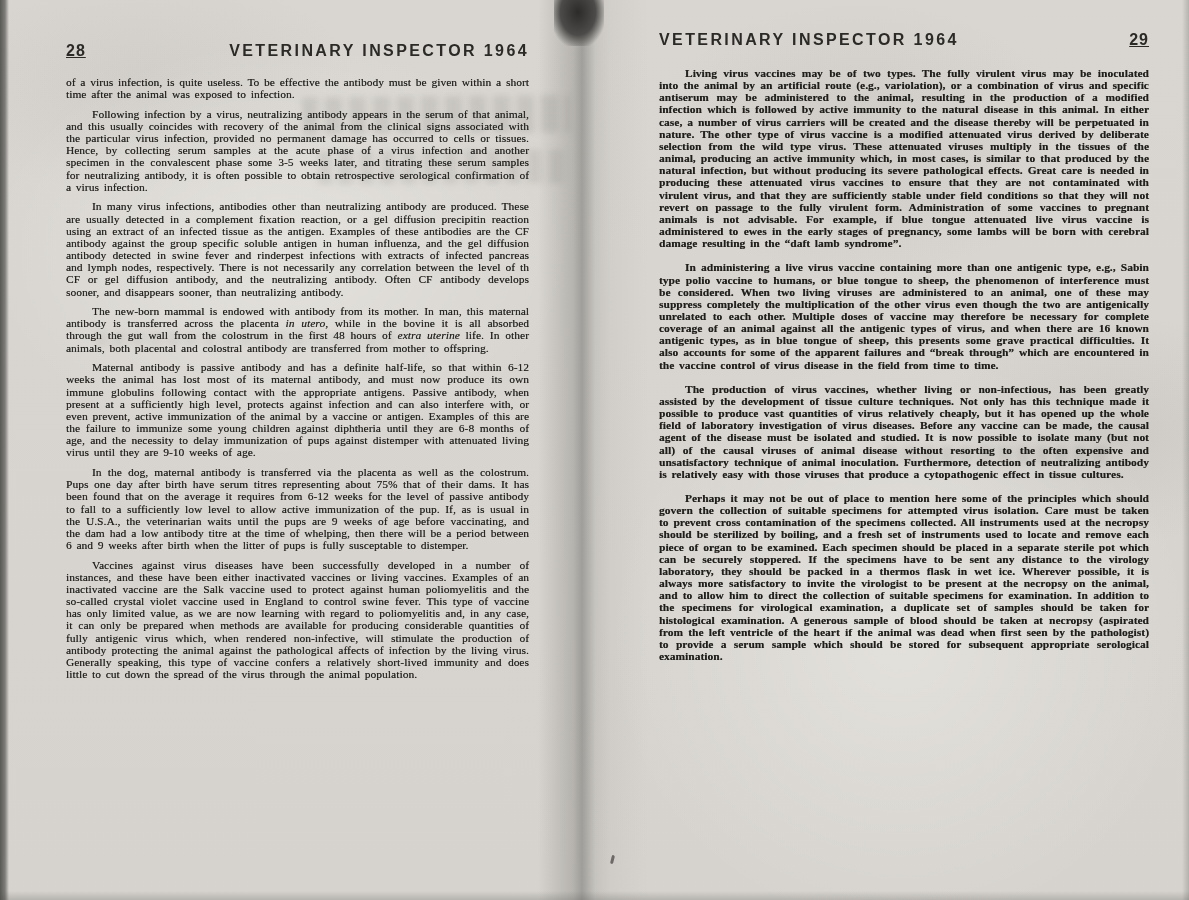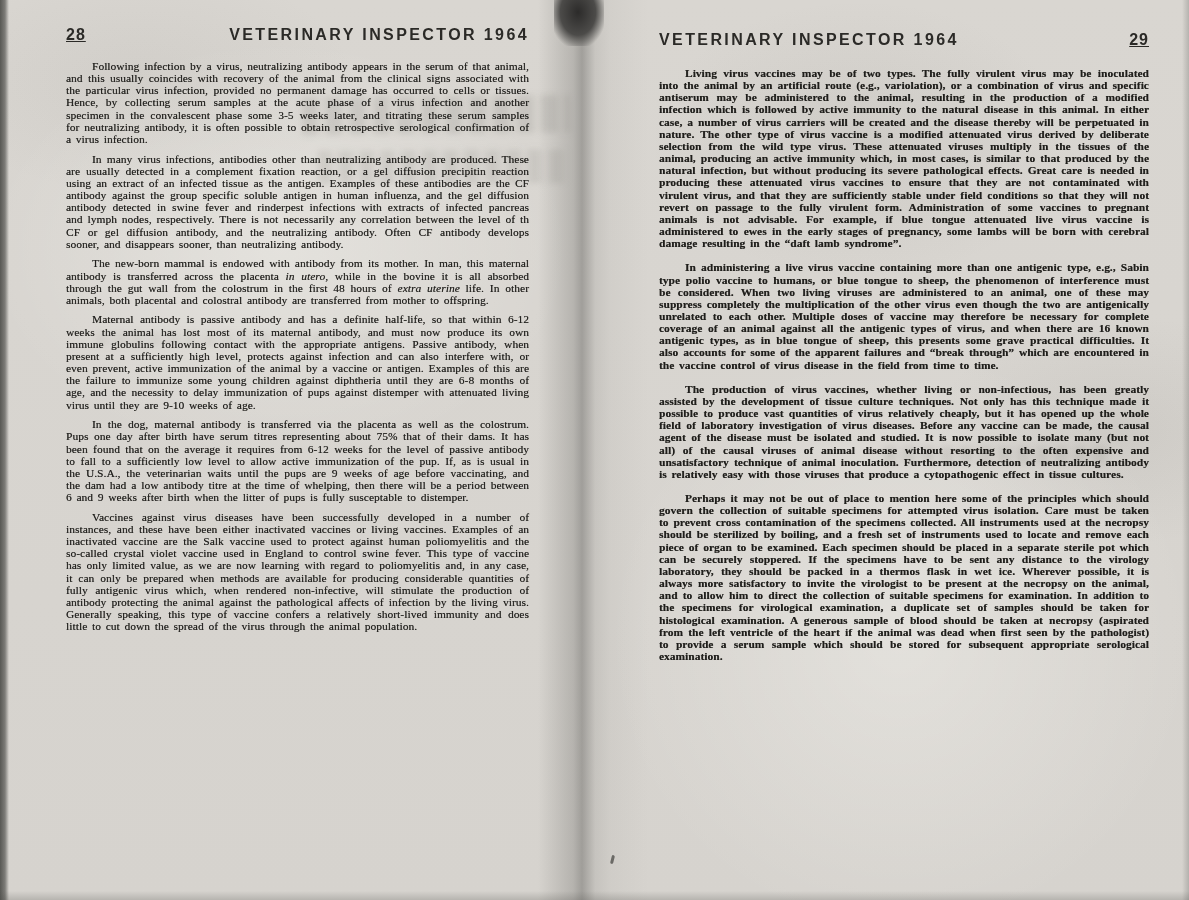--- a/index.html
+++ b/index.html
@@ -59,21 +59,21 @@
   .ghost-b{left:318px;top:150px;width:250px;height:34px;
     background:repeating-linear-gradient(90deg,rgba(128,126,120,0.17) 0 13px,rgba(128,126,120,0.04) 13px 21px);
     transform:rotate(-0.4deg);}
   .ghost-c{left:884px;top:446px;width:226px;height:18px;
     background:repeating-linear-gradient(90deg,rgba(126,124,118,0.16) 0 12px,rgba(126,124,118,0.04) 12px 19px);}
   .ghost-d{left:96px;top:332px;width:300px;height:14px;
     background:repeating-linear-gradient(90deg,rgba(126,124,118,0.10) 0 11px,rgba(126,124,118,0.03) 11px 18px);}
 
   
   .col{position:absolute;color:#1f1e1b;}
-  .col-left{left:66px;top:26px;width:463px;}
+  .col-left{left:66px;top:42px;width:463px;}
   .col-right{left:659px;top:31px;width:490px;}
 
   .running-header{
     display:flex;justify-content:space-between;align-items:baseline;
     font-family:"Liberation Sans","DejaVu Sans",sans-serif;
     font-weight:bold;font-size:16px;letter-spacing:2.4px;color:#2b2a27;
     margin-bottom:2px;
   }
   .running-header .pagenum{letter-spacing:1px;text-decoration:underline;}
 
@@ -103,20 +103,21 @@
 <div class="ghost ghost-b"></div>
 <div class="ghost ghost-c"></div>
 <div class="ghost ghost-d"></div>
 
 <div class="col col-left">
   <div class="running-header">
     <span class="pagenum">28</span>
     <span class="runtitle">VETERINARY INSPECTOR 1964</span>
   </div>
   <div class="page-body">
+    <p class="continuation">of a virus infection, is quite useless.  To be effective the antibody must be given within a short time after the animal was exposed to infection.</p>
     <p>Following infection by a virus, neutralizing antibody appears in the serum of that animal, and this usually coincides with recovery of the animal from the clinical signs associated with the particular virus infection, provided no permanent damage has occurred to cells or tissues.  Hence, by collecting serum samples at the acute phase of a virus infection and another specimen in the convalescent phase some 3-5 weeks later, and titrating these serum samples for neutralizing antibody, it is often possible to obtain retrospective serological confirmation of a virus infection.</p>
     <p>In many virus infections, antibodies other than neutralizing antibody are produced.  These are usually detected in a complement fixation reaction, or a gel diffusion precipitin reaction using an extract of an infected tissue as the antigen.  Examples of these antibodies are the CF antibody against the group specific soluble antigen in human influenza, and the gel diffusion antibody detected in swine fever and rinderpest infections with extracts of infected pancreas and lymph nodes, respectively.  There is not necessarily any correlation between the level of th CF or gel diffusion antibody, and the neutralizing antibody.  Often CF antibody develops sooner, and disappears sooner, than neutralizing antibody.</p>
     <p><span>The new-born mammal is endowed with antibody from its mother. In man, this maternal antibody is transferred across the placenta </span><i>in utero</i><span>, while in the bovine it is all absorbed through the gut wall from the colostrum in the first 48 hours of </span><i>extra uterine</i><span> life. In other animals, both placental and colostral antibody are transferred from mother to offspring.</span></p>
     <p>Maternal antibody is passive antibody and has a definite half-life, so that within 6-12 weeks the animal has lost most of its maternal antibody, and must now produce its own immune globulins following contact with the appropriate antigens.  Passive antibody, when present at a sufficiently high level, protects against infection and can also interfere with, or even prevent, active immunization of the animal by a vaccine or antigen.  Examples of this are the failure to immunize some young children against diphtheria until they are 6-8 months of age, and the necessity to delay immunization of pups against distemper with attenuated living virus until they are 9-10 weeks of age.</p>
     <p>In the dog, maternal antibody is transferred via the placenta as well as the colostrum.  Pups one day after birth have serum titres representing about 75% that of their dams.  It has been found that on the average it requires from 6-12 weeks for the level of passive antibody to fall to a sufficiently low level to allow active immunization of the pup.  If, as is usual in the U.S.A., the veterinarian waits until the pups are 9 weeks of age before vaccinating, and the dam had a low antibody titre at the time of whelping, then there will be a period between 6 and 9 weeks after birth when the litter of pups is fully susceptable to distemper.</p>
     <p>Vaccines against virus diseases have been successfully developed in a number of instances, and these have been either inactivated vaccines or living vaccines.  Examples of an inactivated vaccine are the Salk vaccine used to protect against human poliomyelitis and the so-called crystal violet vaccine used in England to control swine fever.  This type of vaccine has only limited value, as we are now learning with regard to poliomyelitis and, in any case, it can only be prepared when methods are available for producing considerable quantities of fully antigenic virus which, when rendered non-infective, will stimulate the production of antibody protecting the animal against the pathological affects of infection by the living virus.  Generally speaking, this type of vaccine confers a relatively short-lived immunity and does little to cut down the spread of the virus through the animal population.</p>
   </div>
 </div>
 
 <div class="col col-right">

